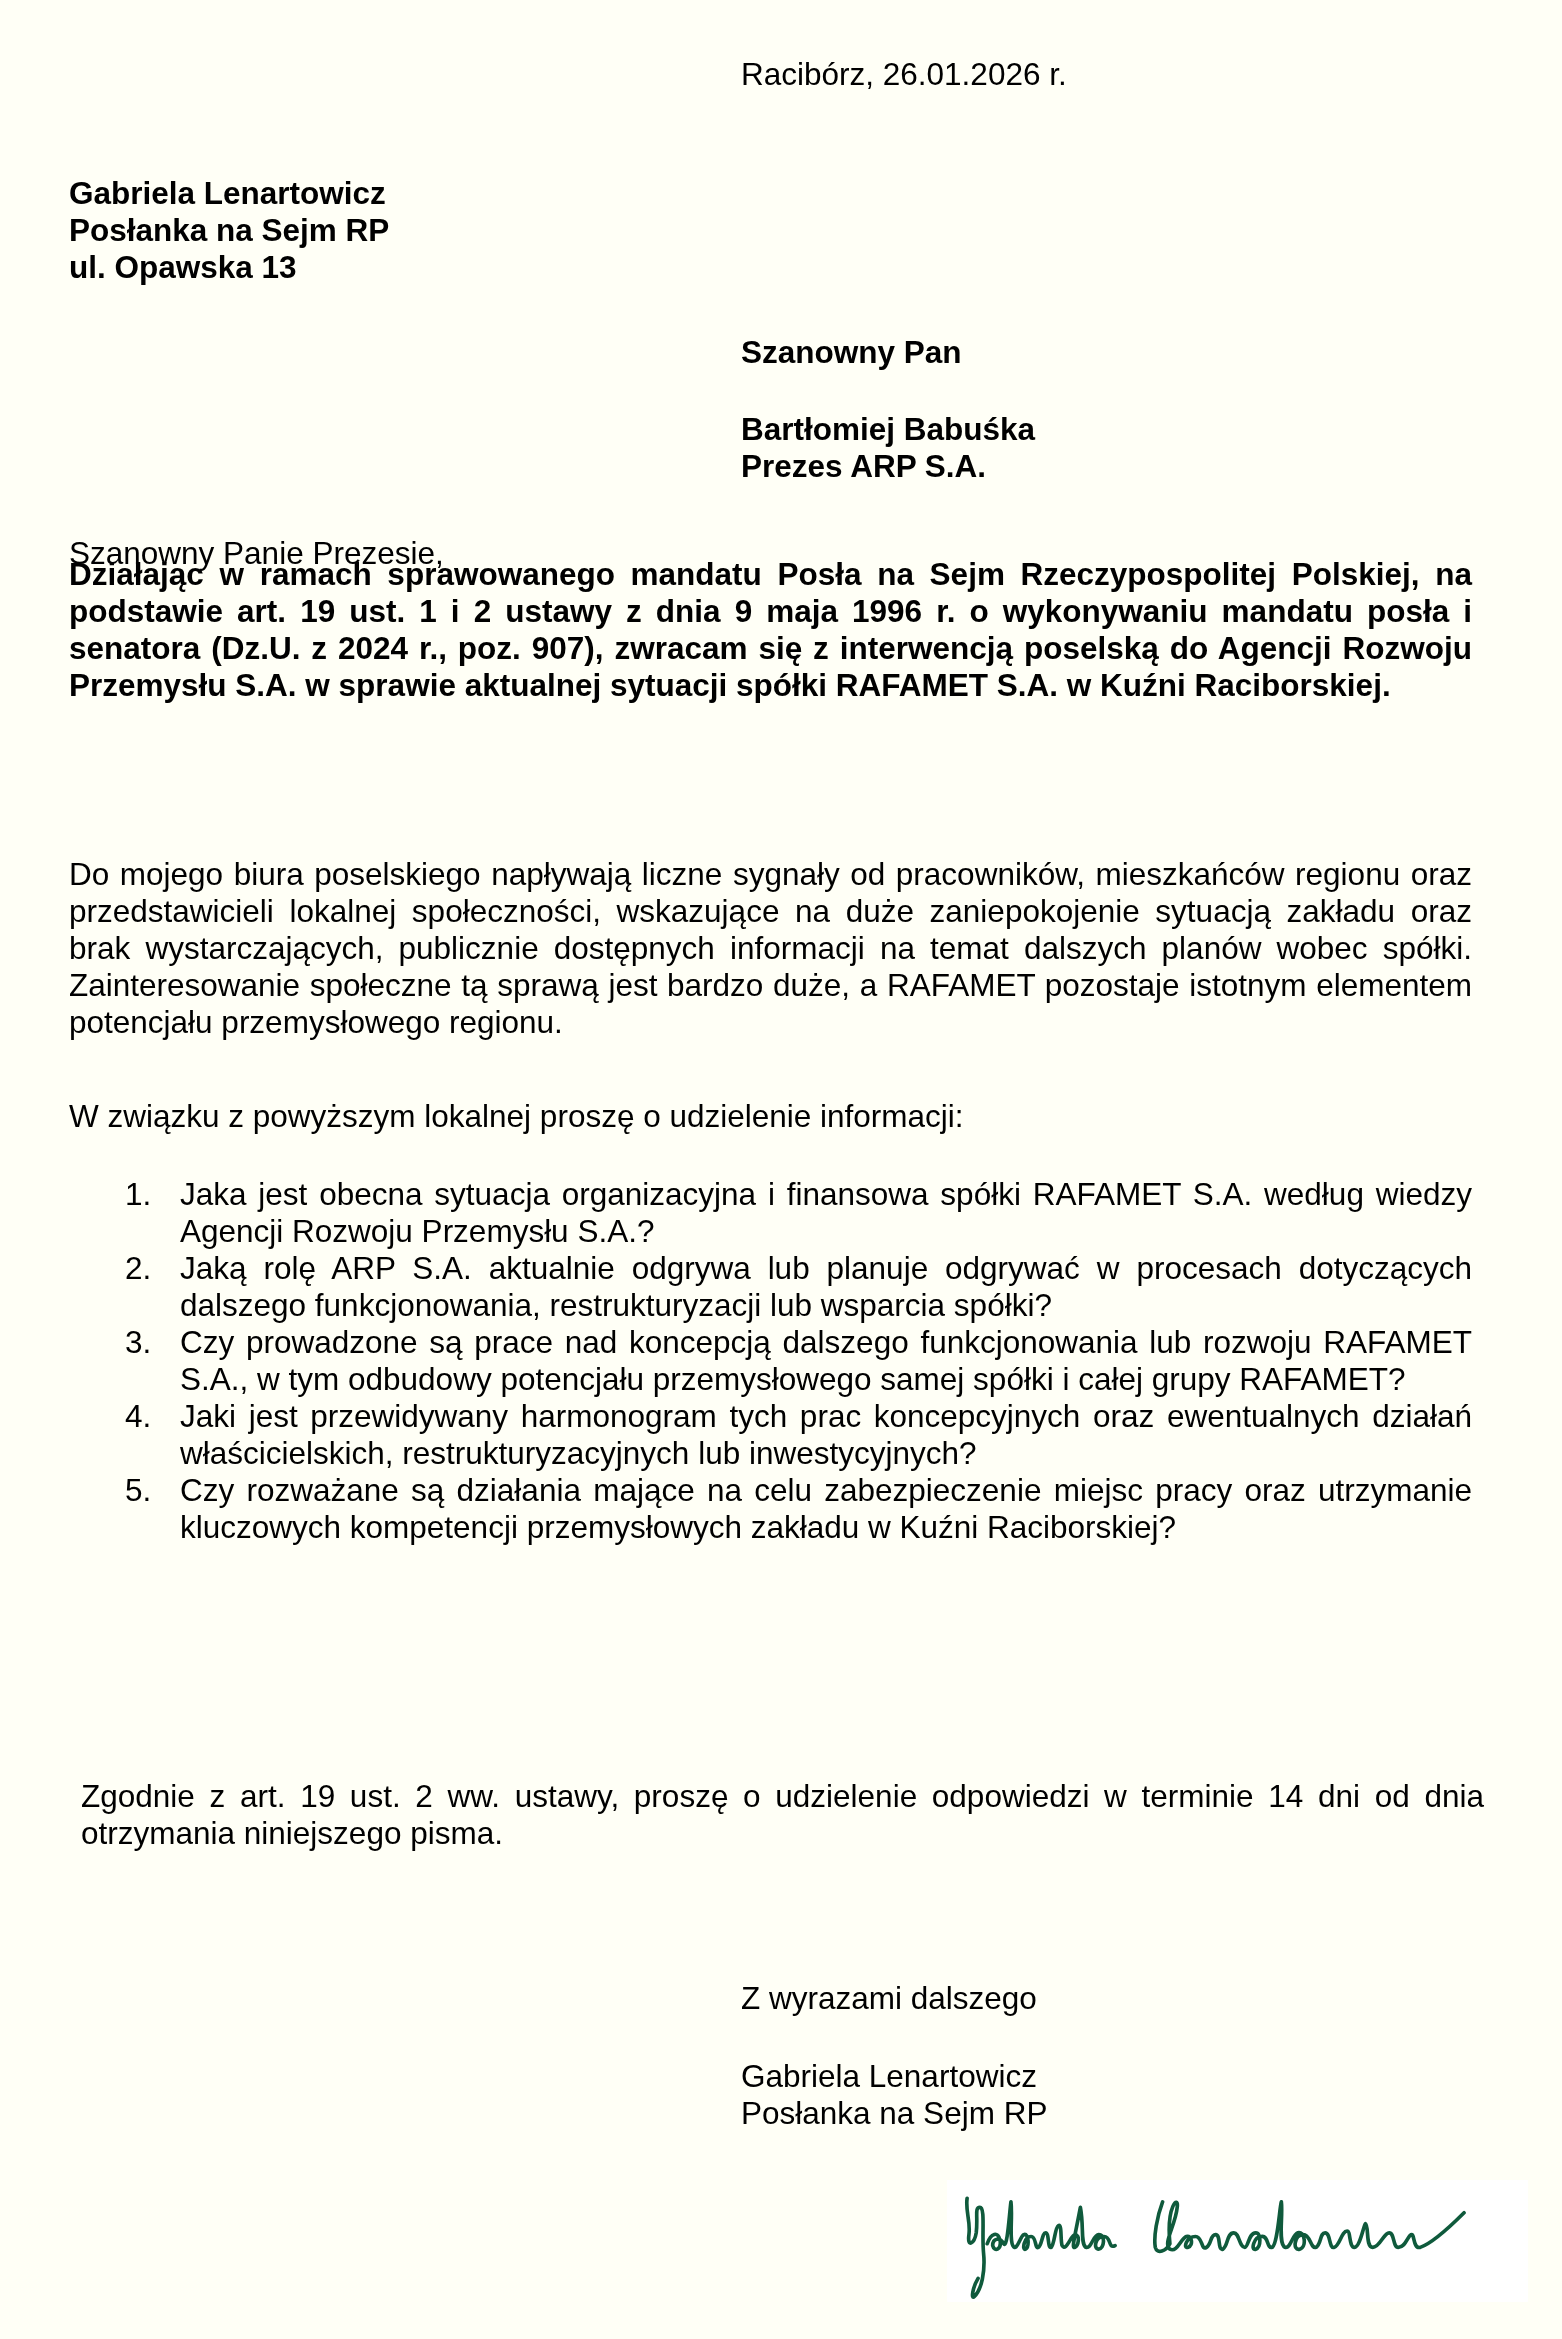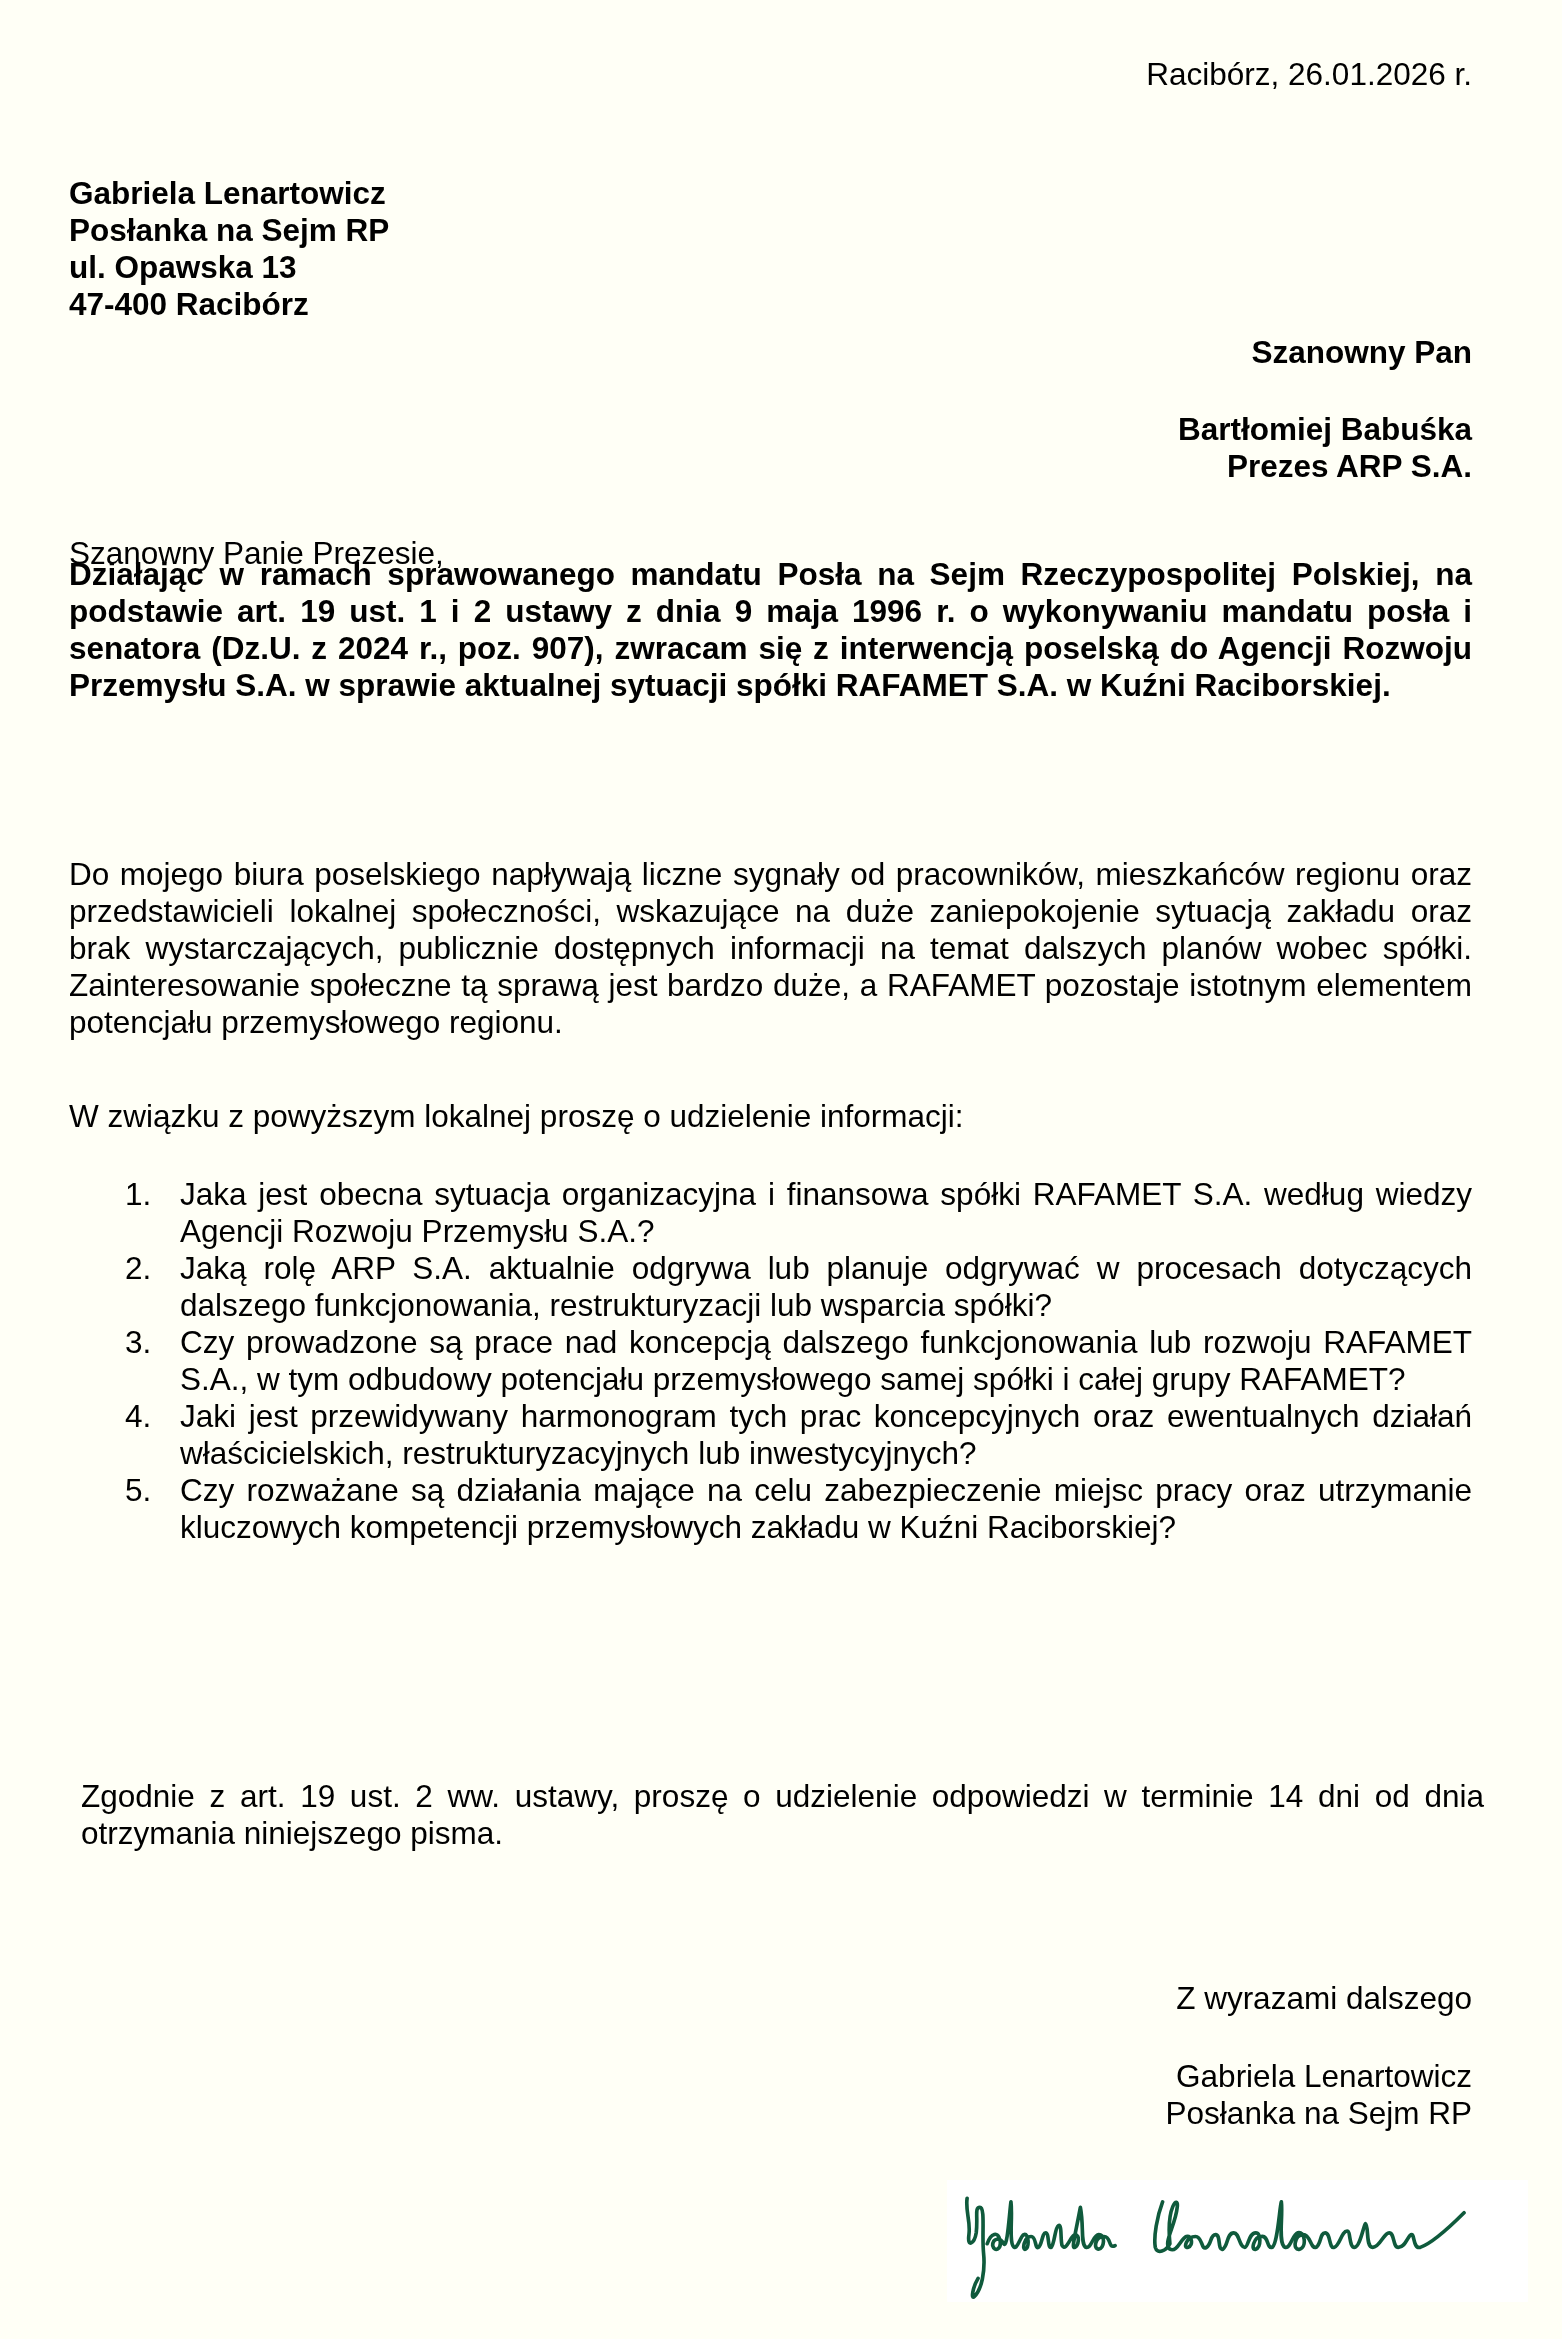--- a/index.html
+++ b/index.html
@@ -18,21 +18,21 @@
     .page {
       position: absolute;
       left: 69px;
       top: 0;
       width: 1403px;
       height: 2339px;
     }
     .abs { position: absolute; }
     .t { font-size: 31.5px; line-height: 37px; }
     .b { font-weight: bold; }
-    .right { text-align: right; }
+    .right { text-align: left; }
     .just { text-align: justify; text-align-last: left; }
 
     #date-line {
       top: 56px; right: 0; width: 731px;
     }
     #sender-block {
       top: 175px; left: 0; width: 731px;
     }
     #recipient-greeting-line {
       top: 334px; right: 0; width: 731px;
@@ -95,21 +95,20 @@
 <body>
 
 <div class="page">
 
   <div id="date-line" class="abs t right">Racibórz, 26.01.2026 r.</div>
 
   <div id="sender-block" class="abs t b">
     <div>Gabriela Lenartowicz</div>
     <div>Posłanka na Sejm RP</div>
     <div>ul. Opawska 13</div>
-    <div>47-400 Racibórz</div>
   </div>
 
   <div id="recipient-greeting-line" class="abs t b right">Szanowny Pan</div>
 
   <div id="salutation" class="abs t">Szanowny Panie Prezesie,</div>
 
   <div id="recipient-block" class="abs t b right">
     <div>Bartłomiej Babuśka</div>
     <div>Prezes ARP S.A.</div>
   </div>

